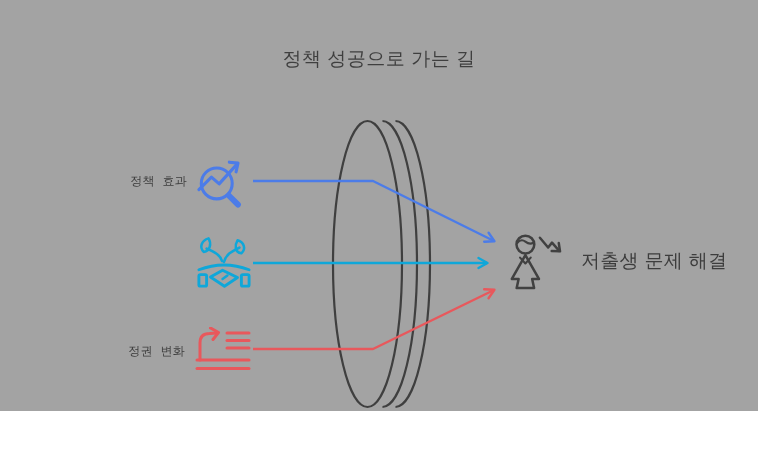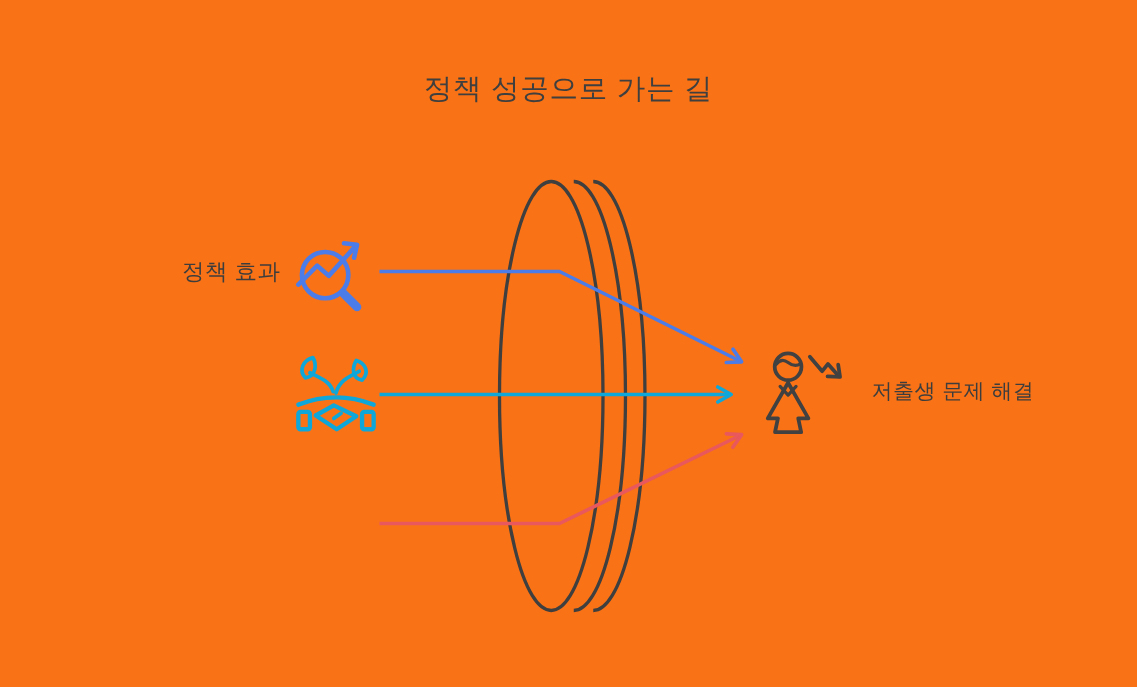--- a/index.html
+++ b/index.html
@@ -1,36 +1,36 @@
 <!DOCTYPE html>
 <html><head>
 <meta charset="utf-8">
 <style>
   html,body{margin:0;padding:0;background:#ffffff;}
   .stage{
-    position:relative;width:758px;height:458px;background:#f97316;overflow:hidden;
+    position:relative;width:758px;height:411px;background:#a3a3a3;overflow:hidden;
     font-family:"Liberation Sans","DejaVu Sans",sans-serif;
   }
   .title{
     position:absolute;left:0;right:0;top:46px;text-align:center;
     font-size:19px;color:#3f3f3f;letter-spacing:0.5px;
   }
   .overlay{position:absolute;left:0;top:0;width:758px;height:458px;}
   .input-row{
     position:absolute;right:506px;height:58px;display:flex;align-items:center;gap:9px;
   }
   .row-1{top:152px;}
   .row-2{top:234px;}
   .row-3{top:322px;}
-  .input-label{font-size:15px;color:#3d3d3d;white-space:nowrap;letter-spacing:0.3px;}
+  .input-label{font-size:12px;color:#3d3d3d;white-space:nowrap;letter-spacing:0.3px;font-family:Liberation Mono, monospace;}
   .icon-box{display:flex;align-items:center;justify-content:center;}
   .outcome{
     position:absolute;left:507px;top:230px;display:flex;align-items:center;gap:14px;
   }
-  .outcome-label{font-size:14px;color:#3d3d3d;white-space:nowrap;letter-spacing:0.3px;}
+  .outcome-label{font-size:19px;color:#3d3d3d;white-space:nowrap;letter-spacing:0.3px;}
   svg{display:block;}
 </style>
 </head>
 <body>
 
 <div class="stage">
 
   <div class="title">정책 성공으로 가는 길</div>
 
   <svg class="overlay" width="758" height="458" viewBox="0 0 758 458" fill="none">
@@ -78,20 +78,34 @@
         <path d="M43,5.5 C50,7.5 52,14.5 47,19 C40,18 40,10.5 43,5.5 Z" stroke-width="2.6"></path>
         <path d="M3,36 Q29,26 55,36" stroke-width="3"></path>
         <rect x="3" y="41" width="8" height="12" rx="1.5" stroke-width="3"></rect>
         <rect x="47" y="41" width="8" height="12" rx="1.5" stroke-width="3"></rect>
         <path d="M15,43.5 L27.5,36.5 L43,44 L29.5,53 Z" stroke-width="3"></path>
         <path d="M27.5,45.5 L32.5,42" stroke-width="2.6"></path>
       </svg>
     </span>
   </div>
 
+  <div class="input-row row-3">
+    <span class="input-label">정권 변화</span>
+    <span class="icon-box">
+      <svg width="58" height="48" viewBox="0 0 58 48" fill="none" stroke="#e8585c" stroke-linecap="round" stroke-linejoin="round">
+        <path d="M6,33 L6,16 Q6,6.5 15.5,6.5 L23,6" stroke-width="3"></path>
+        <path d="M16.5,1 L24.5,5.5 L19,12.5" stroke-width="3"></path>
+        <path d="M33,6 L55,6" stroke-width="3"></path>
+        <path d="M33,13.5 L55,13.5" stroke-width="3"></path>
+        <path d="M33,21 L55,21" stroke-width="3"></path>
+        <path d="M3,33 L55,33" stroke-width="3"></path>
+        <path d="M3,41.5 L55,41.5" stroke-width="3"></path>
+      </svg>
+    </span>
+  </div>
 
   <div class="outcome">
     <span class="icon-box">
       <svg width="60" height="62" viewBox="0 0 62 64" fill="none" stroke="#414141" stroke-linecap="round" stroke-linejoin="round">
         <circle cx="19" cy="15" r="9.2" stroke-width="2.6"></circle>
         <path d="M10.5,13.5 Q14.5,8.5 19,12 Q23.5,15.5 27.5,13" stroke-width="2.2"></path>
         <path d="M19,26 L5,50.5 L12,50.5 L10,60 L28,60 L26,50.5 L33,50.5 Z" stroke-width="2.6"></path>
         <path d="M13.5,28.5 L19,34.5 L24.5,28.5" stroke-width="2.2"></path>
         <path d="M34,8 L42.5,18 L46.5,13 L54,21.5" stroke-width="2.6"></path>
         <path d="M53.5,13.5 L54.8,22 L46.2,21.6" stroke-width="2.6"></path>

